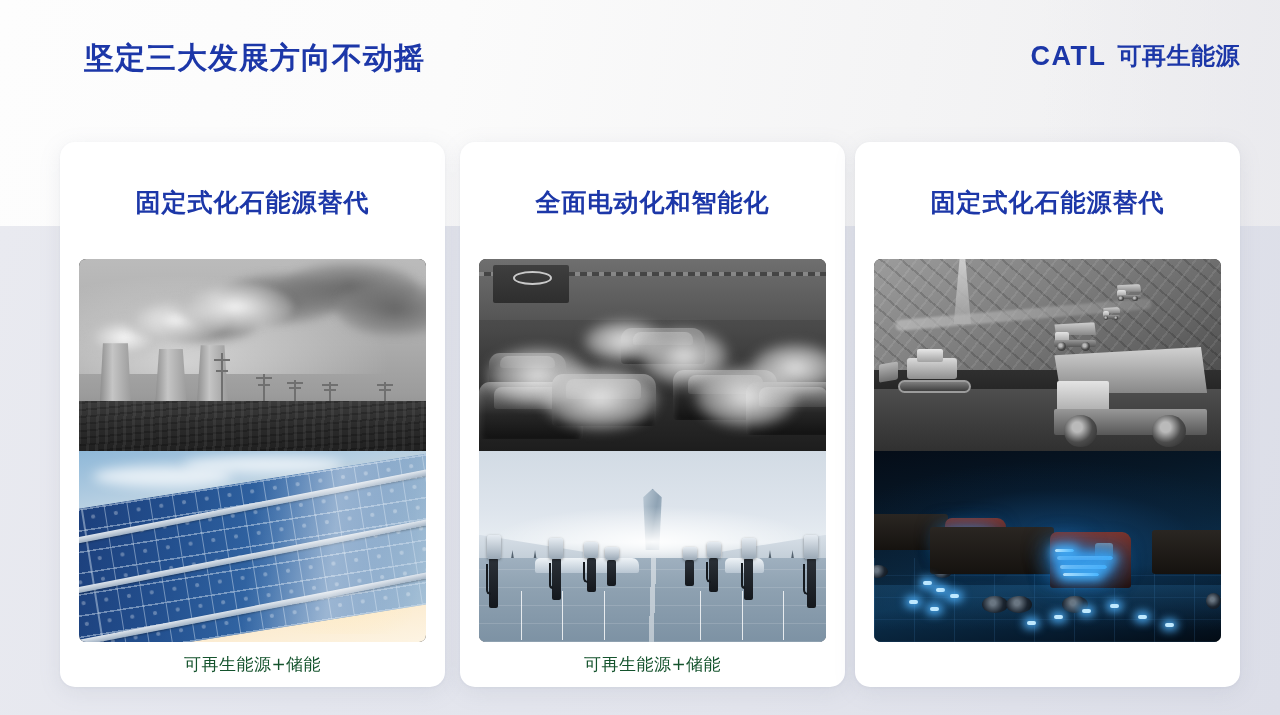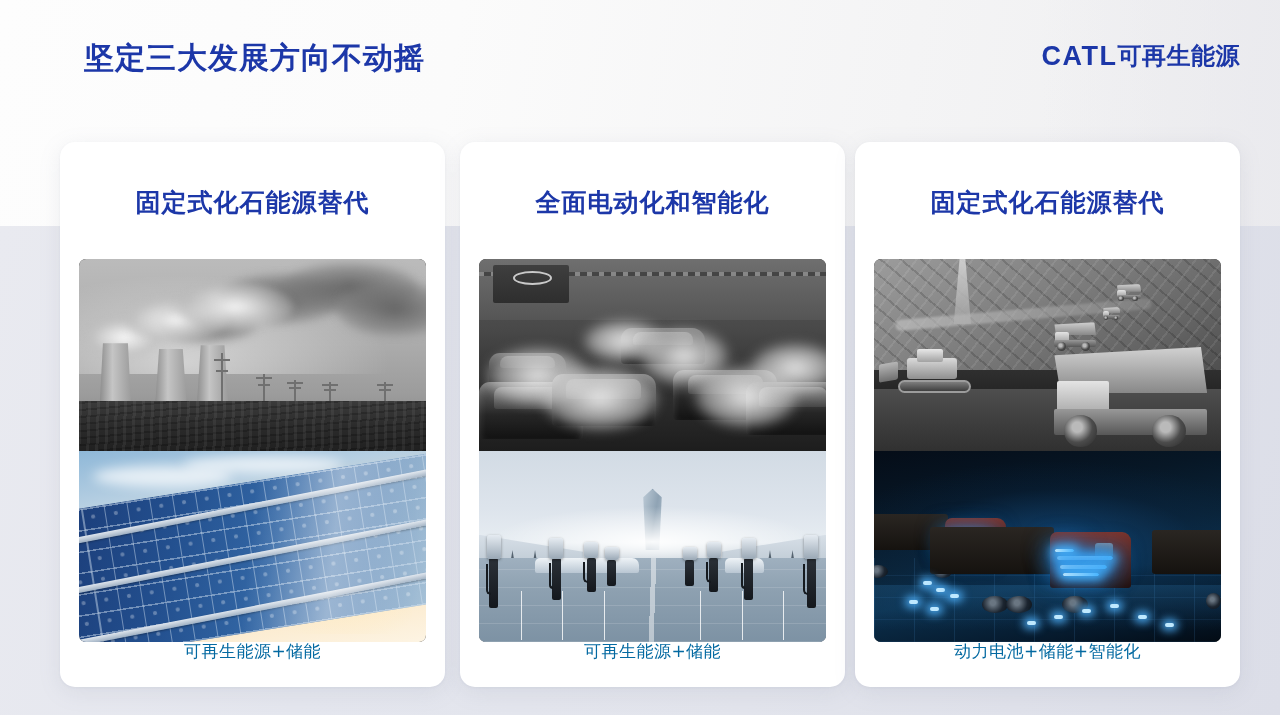--- a/index.html
+++ b/index.html
@@ -32,21 +32,21 @@
     z-index:5;
   }
   .slide-title {
     position:absolute; left:84px; top:38px;
     font-size:30px; font-weight:bold; letter-spacing:1px;
     color:#1c37a8; white-space:nowrap;
     font-family:"DejaVu Sans","Liberation Sans",sans-serif;
   }
   .logo {
     position:absolute; right:40px; top:40px;
-    display:flex; align-items:center; 
+    display:flex; align-items:center; gap:11px;
     color:#1c37a8;
   }
   .logo-mark {
     font-size:27px; font-weight:bold; letter-spacing:1.5px;
     font-family:"Liberation Sans","DejaVu Sans",sans-serif;
     color:#1c37a8;
   }
   .logo-cn {
     font-size:24px; font-weight:bold; letter-spacing:.5px;
     font-family:"DejaVu Sans","Liberation Sans",sans-serif;
@@ -77,22 +77,22 @@
     width:347px; height:383px; border-radius:7px; overflow:hidden;
     background:#222;
   }
   .media-top, .media-bottom {
     position:absolute; left:0; width:347px; height:191.5px; overflow:hidden;
   }
   .media-top { top:0; filter:grayscale(1); }
   .media-bottom { top:191.5px; }
 
   .card-caption {
-    position:absolute; left:0; bottom:24px; width:100%;
-    text-align:center; font-size:17px; color:#0369a1;
+    position:absolute; left:0; bottom:11px; width:100%;
+    text-align:center; font-size:17px; color:#14532d;
     letter-spacing:.5px;
     font-family:"DejaVu Sans","Liberation Sans",sans-serif;
   }
 
   
   .sc-coal { position:absolute; inset:0; background:linear-gradient(180deg,#b9bbbc 0%,#a9abac 45%,#9a9c9e 70%,#8d8f91 82%); }
   .coal-sky-haze { position:absolute; left:0; top:0; width:100%; height:60%;
     background:radial-gradient(ellipse at 30% 90%,rgba(255,255,255,.5),transparent 60%); }
   .tower { position:absolute; bottom:25%; background:linear-gradient(90deg,#8c8e90,#c3c5c6 40%,#9a9c9e); }
   .tower.t1 { left:6%; width:9%; height:31%; clip-path:polygon(10% 0,90% 0,100% 100%,0 100%); }
@@ -553,16 +553,15 @@
           <span class="et-dot" style="left:44%;bottom:9%"></span>
           <span class="et-dot" style="left:52%;bottom:12%"></span>
           <span class="et-dot" style="left:60%;bottom:15%"></span>
           <span class="et-dot" style="left:68%;bottom:18%"></span>
           <span class="et-dot" style="left:76%;bottom:12%"></span>
           <span class="et-dot" style="left:84%;bottom:8%"></span>
         </div>
       </div>
 
     </div>
-    <div class="card-caption">动力电池+储能+智能化</div>
   </div>
 
 </div>
 
 </body></html>

